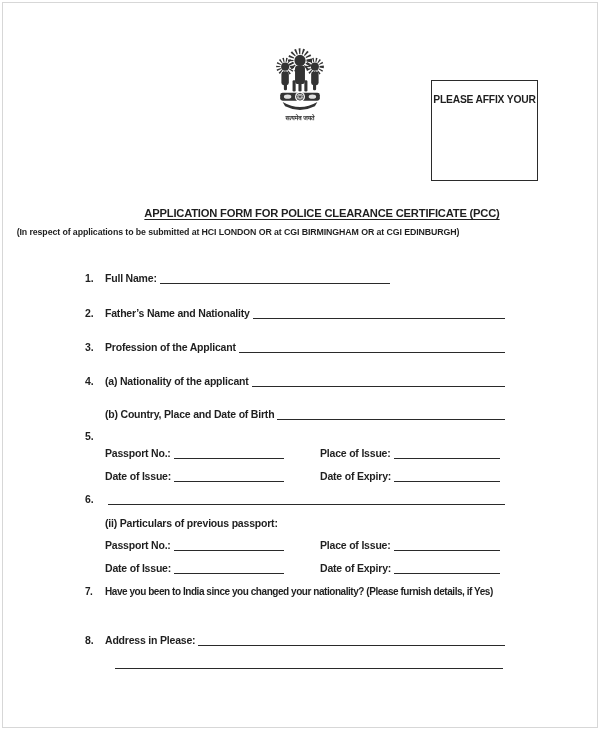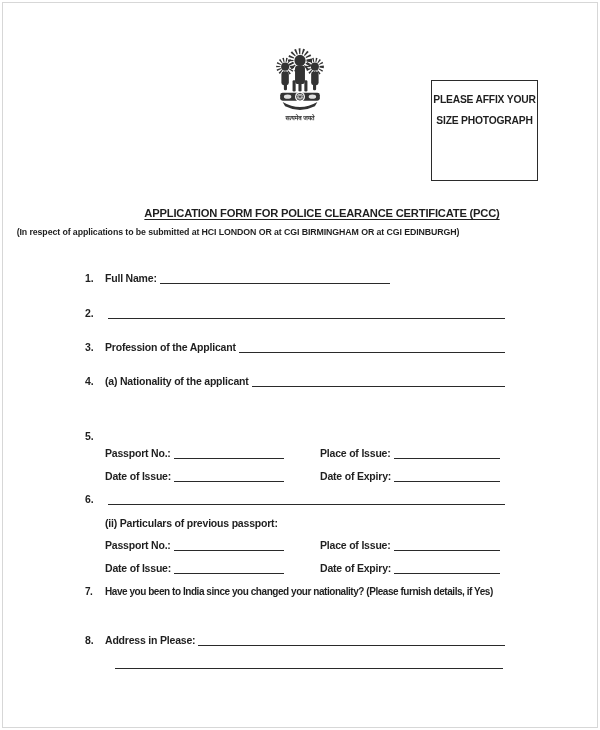--- a/index.html
+++ b/index.html
@@ -66,53 +66,57 @@
         <ellipse cx="30" cy="84.5" rx="6" ry="3.4" fill="#fff" opacity="0.85"></ellipse>
         <ellipse cx="70" cy="84.5" rx="6" ry="3.4" fill="#fff" opacity="0.85"></ellipse>
         <path d="M22 93q28 16 56 0l-4 7q-24 12-48 0z"></path>
       </g>
       <text x="50" y="122" text-anchor="middle" font-size="10" fill="#333">सत्यमेव जयते</text>
     </svg>
   </div>
 
   <div class="photo-box">
     <div>PLEASE AFFIX YOUR</div>
-    <div>SIZE PHOTOGRAPH</div>
   </div>
 
   <div class="title-wrap">
     <span class="doc-title">APPLICATION FORM FOR POLICE CLEARANCE CERTIFICATE (PCC)</span>
   </div>
   <div class="subtitle-wrap">
     <span class="doc-subtitle">(In respect of applications to be submitted at HCI LONDON OR at CGI BIRMINGHAM OR at CGI EDINBURGH)</span>
   </div>
 
   <div class="frow full" style="top:271px">
     <span class="num">1.</span>
     <span>Full Name:</span>
     <span class="field w230"></span>
   </div>
 
   <div class="frow full" style="top:306px">
     <span class="num">2.</span>
+    <span>Father’s Name and Nationality</span>
     <span class="field"></span>
   </div>
 
   <div class="frow full" style="top:340px">
     <span class="num">3.</span>
     <span>Profession of the Applicant</span>
     <span class="field"></span>
   </div>
 
   <div class="frow full" style="top:374px">
     <span class="num">4.</span>
     <span>(a) Nationality of the applicant</span>
     <span class="field"></span>
   </div>
 
+  <div class="frow indent" style="top:407px">
+    <span>(b) Country, Place and Date of Birth</span>
+    <span class="field"></span>
+  </div>
 
   <div class="frow full" style="top:429px">
     <span class="num">5.</span>
   </div>
 
   <div class="frow cols" style="top:446px">
     <span class="g1">
       <span>Passport No.:</span>
       <span class="field"></span>
     </span>

